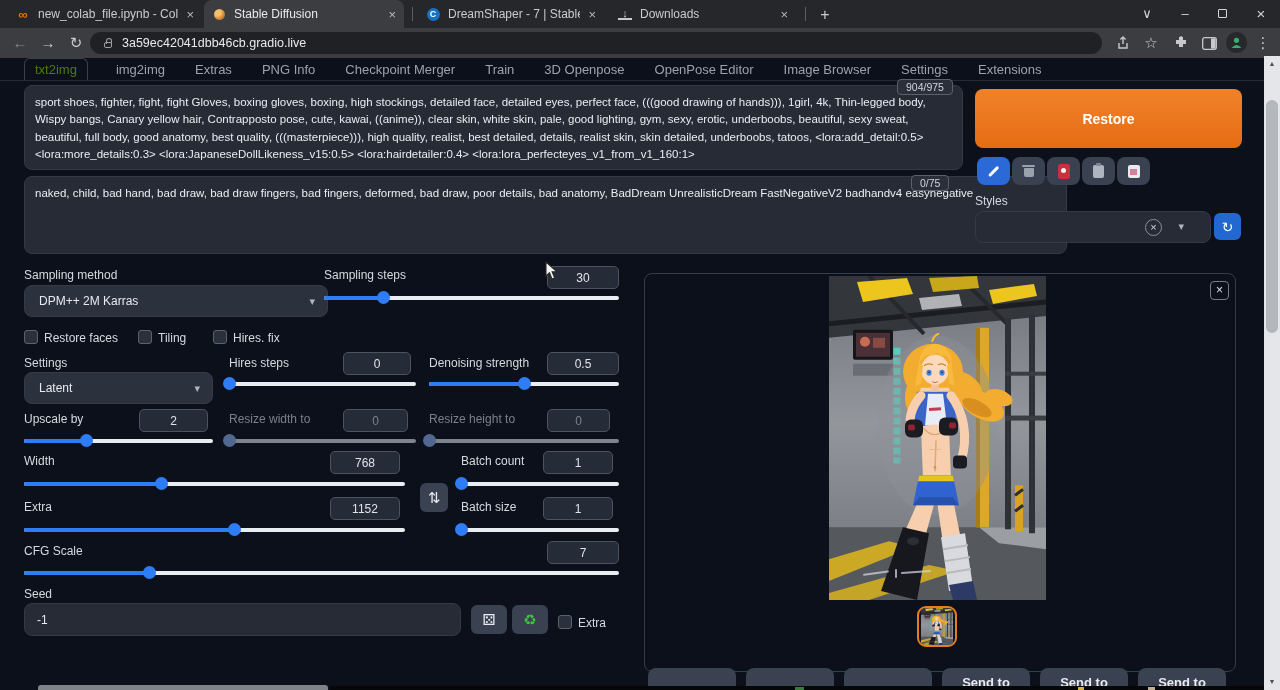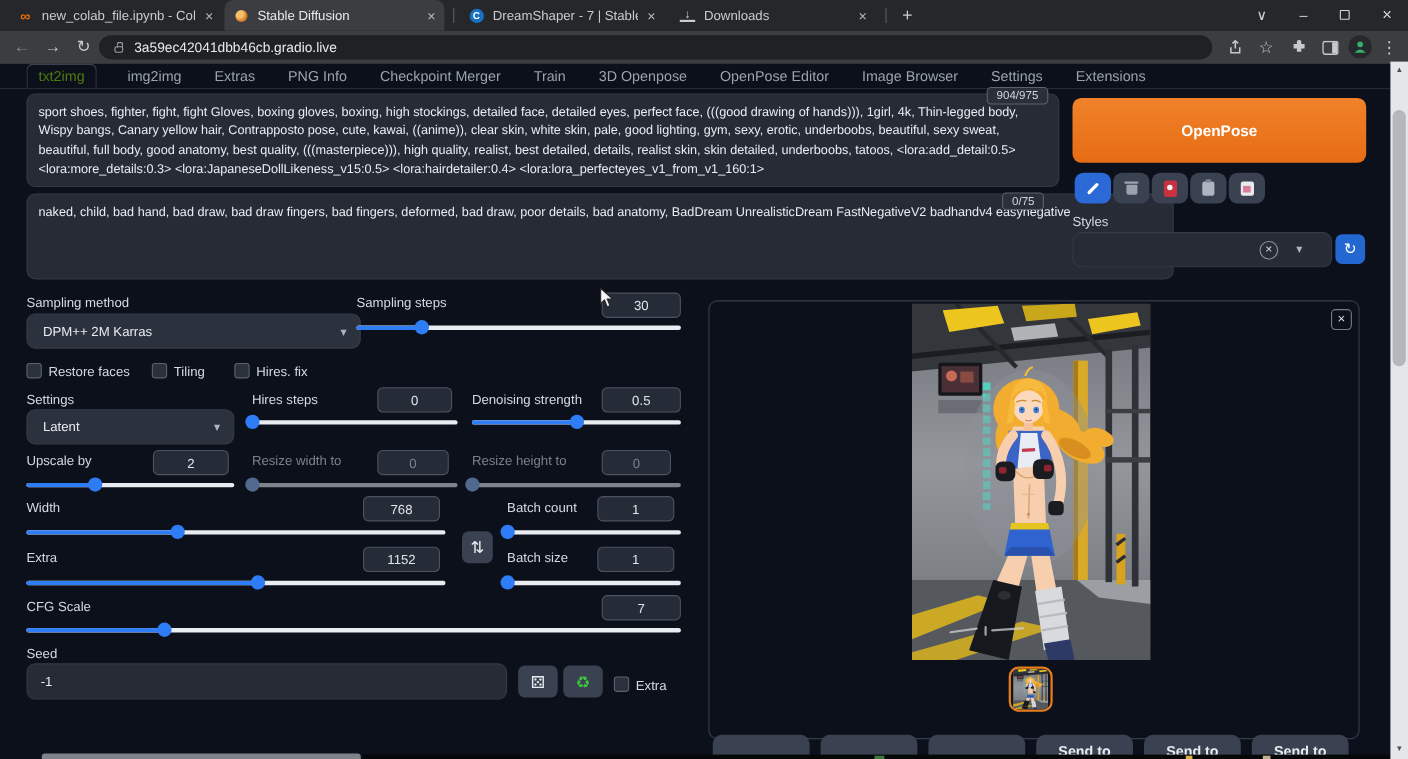--- a/index.html
+++ b/index.html
@@ -295,21 +295,21 @@
     <span class="navtab">Extensions</span>
   </div>
   <div class="navline"></div>
 
   <div class="tokens" style="left:897px;top:79px">904/975</div>
   <div class="txtbox" style="left:24px;top:85px;width:939px;height:85px">sport shoes, fighter, fight, fight Gloves, boxing gloves, boxing,  high stockings, detailed face, detailed eyes, perfect face, (((good drawing of hands))), 1girl, 4k, Thin-legged body, Wispy bangs, Canary yellow hair, Contrapposto pose, cute, kawai, ((anime)), clear skin, white skin, pale,  good lighting, gym, sexy, erotic, underboobs, beautiful, sexy sweat,  beautiful, full body, good anatomy, best quality, (((masterpiece))), high quality, realist, best detailed, details, realist skin, skin detailed, underboobs, tatoos, &lt;lora:add_detail:0.5&gt; &lt;lora:more_details:0.3&gt; &lt;lora:JapaneseDollLikeness_v15:0.5&gt;  &lt;lora:hairdetailer:0.4&gt; &lt;lora:lora_perfecteyes_v1_from_v1_160:1&gt;</div>
 
   <div class="tokens" style="left:911px;top:175px">0/75</div>
   <div class="txtbox" style="left:24px;top:176px;width:1043px;height:78px">naked, child, bad hand, bad draw, bad draw fingers, bad fingers, deformed, bad draw, poor details, bad anatomy, BadDream UnrealisticDream FastNegativeV2 badhandv4 easynegative</div>
 
-  <div class="gen-btn">OpenPose</div>
+  <div class="gen-btn">Restore</div>
   <div class="mini blue" style="left:977px">
       <span class="i-pencil"></span>
     </div>
   <div class="mini" style="left:1012px">
       <span class="i-trash"></span>
     </div>
   <div class="mini" style="left:1047px">
       <span class="i-card"></span>
     </div>
   <div class="mini" style="left:1082px">

